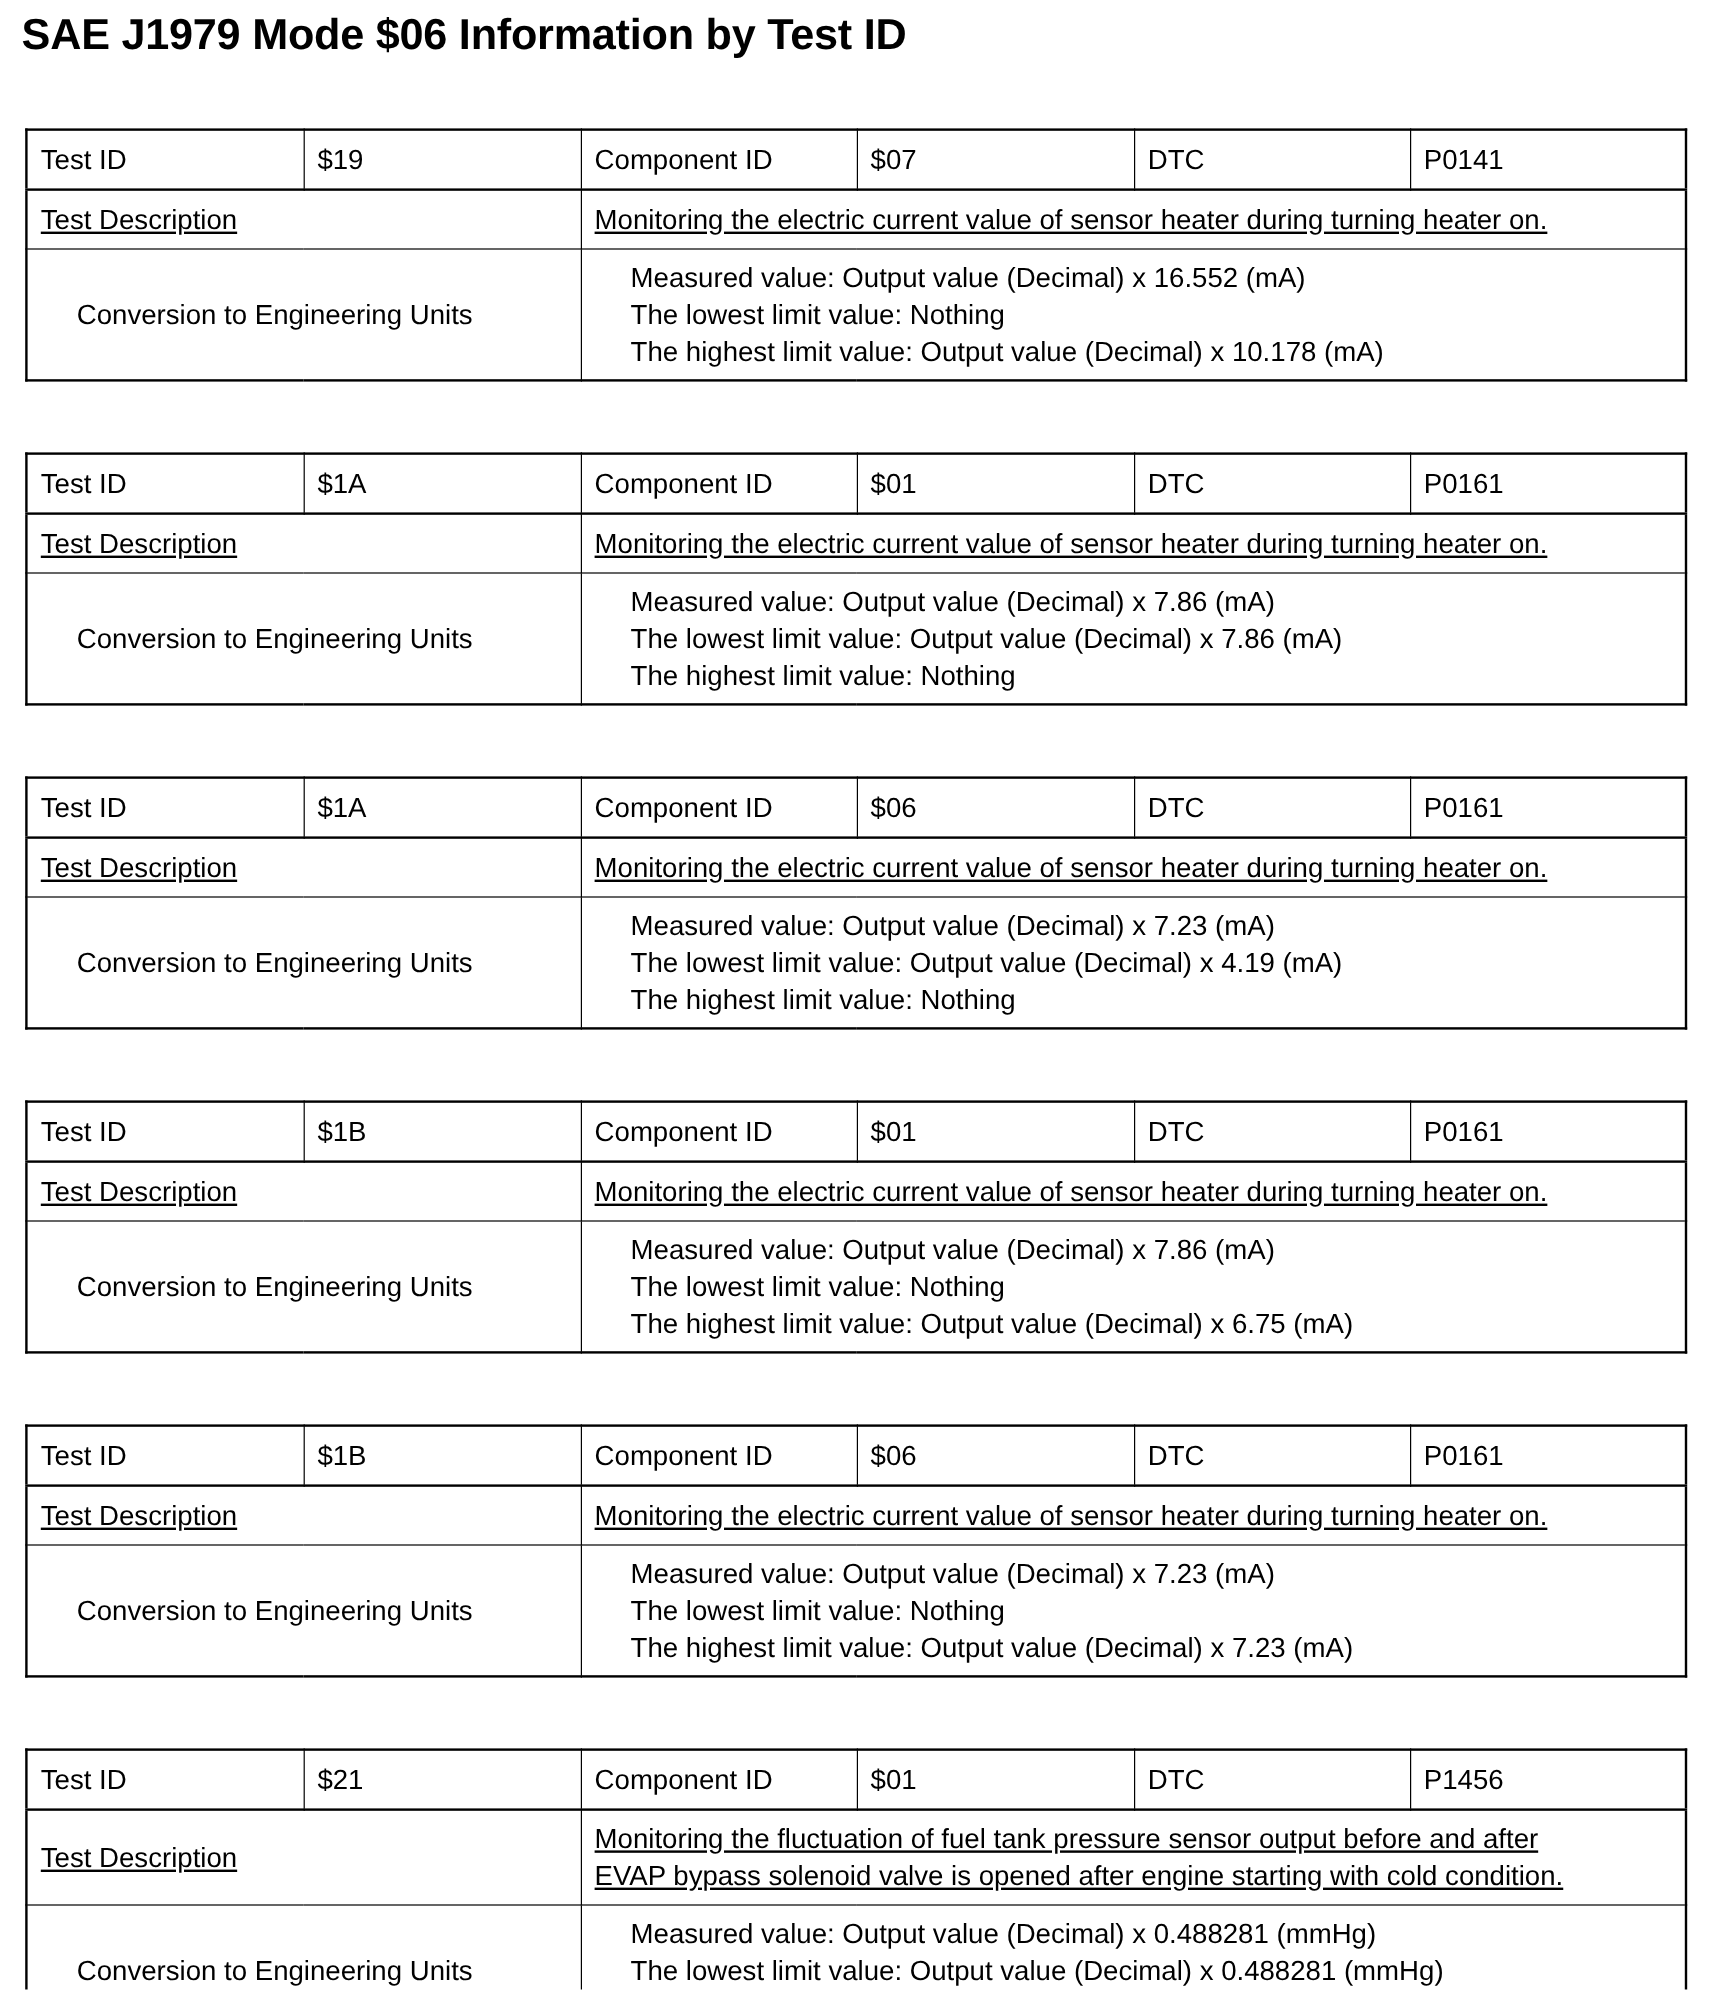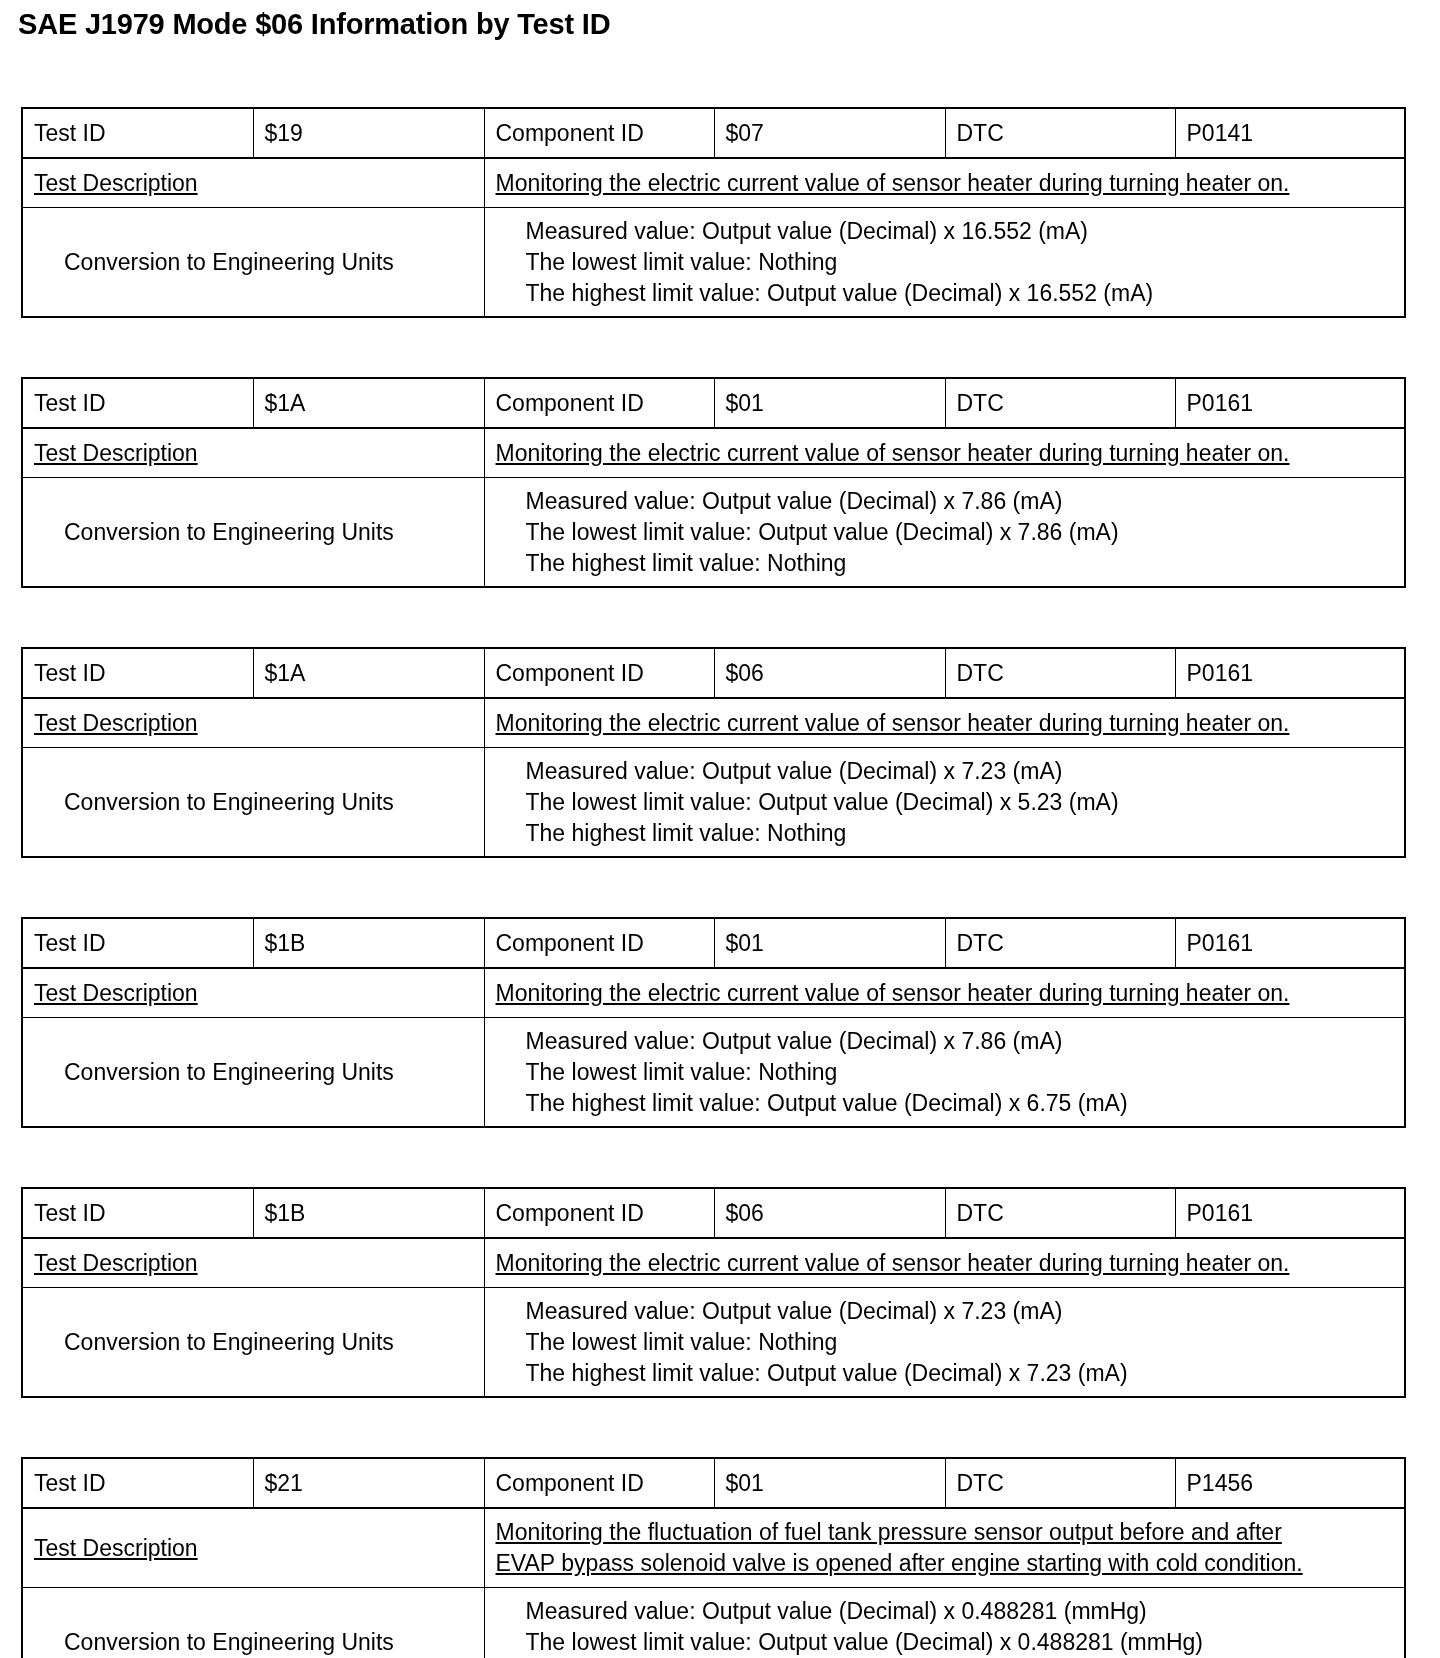--- a/index.html
+++ b/index.html
@@ -3,21 +3,21 @@
   <meta charset="utf-8">
   <style>
     html, body { margin: 0; padding: 0; background: #ffffff; }
     body {
       width: 1440px; height: 1658px; overflow: hidden;
       font-family: "Liberation Sans", sans-serif; color: #000;
       position: relative;
     }
     .title {
       position: absolute; left: 18px; top: 8px;
-      font-size: 29px; font-weight: bold; letter-spacing: -0.2px;
+      font-size: 36px; font-weight: bold; letter-spacing: -0.2px;
       margin: 0;
     }
     table.tb {
       position: absolute; left: 21px; width: 1383px;
       border-collapse: collapse; table-layout: fixed;
       font-size: 23px;
       margin-top: 44px;
     }
     table.tb td {
       border: 1.5px solid #000;
@@ -61,21 +61,21 @@
       <td colspan="2">Test Description</td>
       <td colspan="4">
             <span class="line">Monitoring the electric current value of sensor heater during turning heater on.</span>
           </td>
     </tr>
     <tr class="r3">
       <td colspan="2">Conversion to Engineering Units</td>
       <td colspan="4">
             <span class="line">Measured value: Output value (Decimal) x 16.552 (mA)</span>
             <span class="line">The lowest limit value: Nothing</span>
-            <span class="line">The highest limit value: Output value (Decimal) x 16.552 (mA)</span>
+            <span class="line">The highest limit value: Output value (Decimal) x 10.178 (mA)</span>
           </td>
     </tr>
   </tbody>
     </table>
 
   <table class="tb" style="top: 333px;">
     <colgroup>
       <col style="width:231px">
         <col style="width:231px">
         <col style="width:230px">
@@ -130,21 +130,21 @@
     <tr class="r2">
       <td colspan="2">Test Description</td>
       <td colspan="4">
             <span class="line">Monitoring the electric current value of sensor heater during turning heater on.</span>
           </td>
     </tr>
     <tr class="r3">
       <td colspan="2">Conversion to Engineering Units</td>
       <td colspan="4">
             <span class="line">Measured value: Output value (Decimal) x 7.23 (mA)</span>
-            <span class="line">The lowest limit value: Output value (Decimal) x 5.23 (mA)</span>
+            <span class="line">The lowest limit value: Output value (Decimal) x 4.19 (mA)</span>
             <span class="line">The highest limit value: Nothing</span>
           </td>
     </tr>
   </tbody>
     </table>
 
   <table class="tb" style="top: 873px;">
     <colgroup>
       <col style="width:231px">
         <col style="width:231px">

